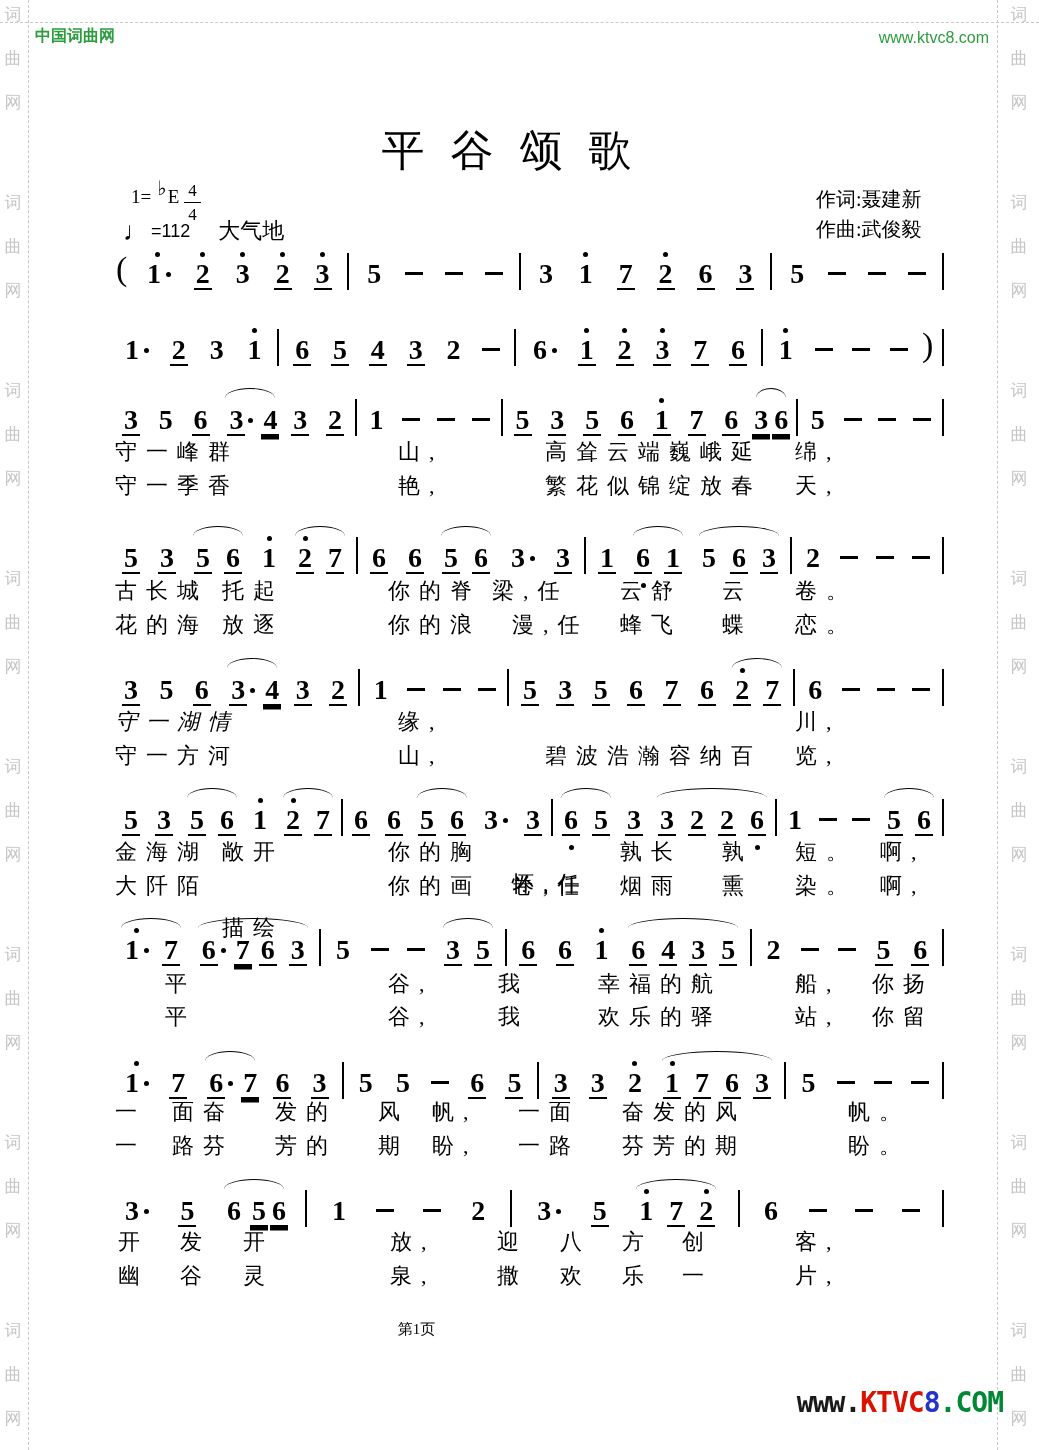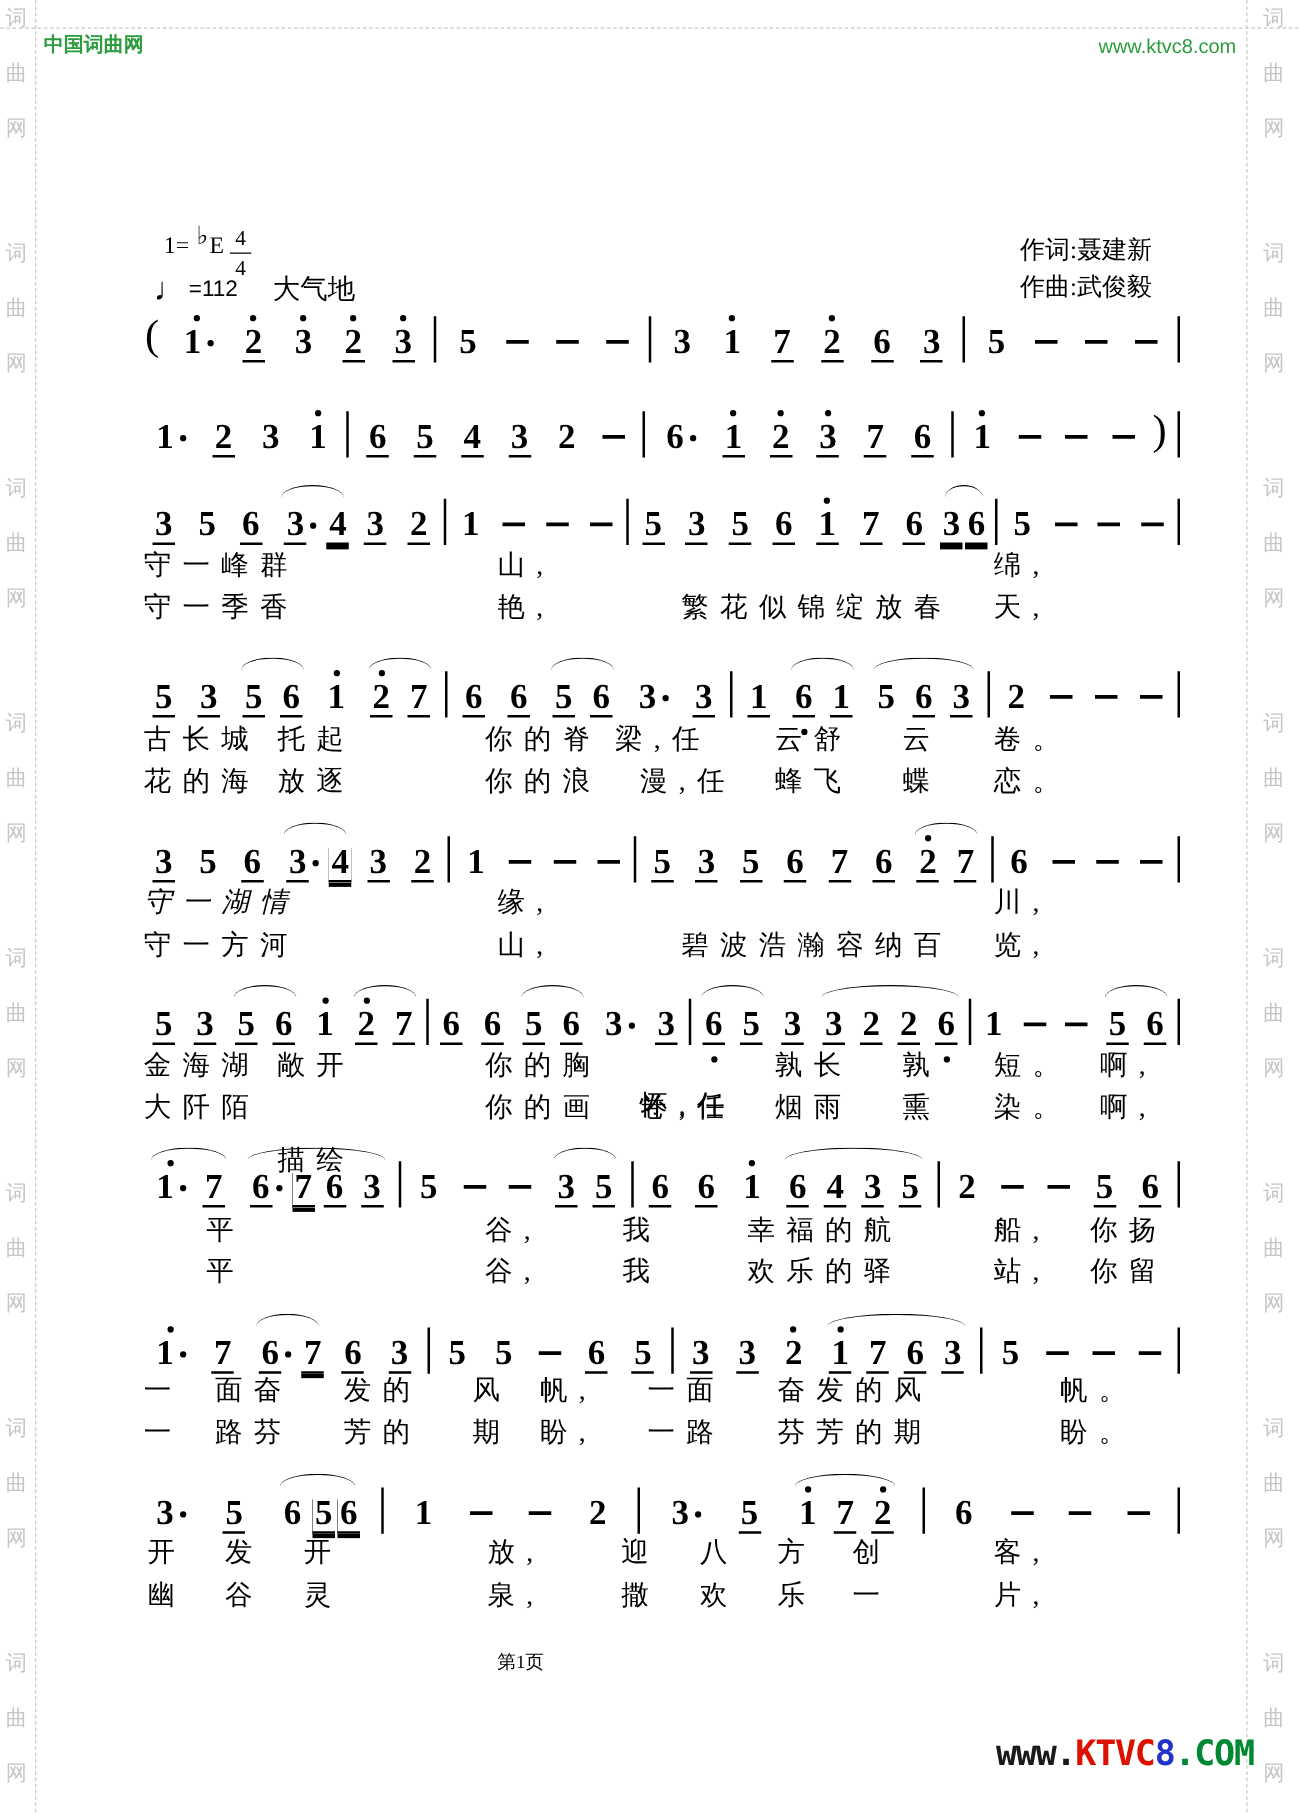--- a/index.html
+++ b/index.html
@@ -131,20 +131,21 @@
       <span class="wm-ch">网</span>
       <span class="wm-gap"></span>
       <span class="wm-ch">词</span>
       <span class="wm-ch">曲</span>
       <span class="wm-ch">网</span>
     </div>
 
   <div class="site-left" style="color: rgb(45, 156, 63);">中国词曲网</div>
   <div class="site-right" style="color: rgb(45, 156, 63);">www.ktvc8.com</div>
 
+  <div class="title">平谷颂歌</div>
 
   <div class="keysig">
     <span>1=</span>
       <span class="flat">♭</span>
       <span>E</span>
     <span class="frac">
       <span class="num">4</span>
       <span class="den">4</span>
     </span>
   </div>
@@ -1707,20 +1708,21 @@
           </div>
           <div class="un"></div>
         </div>
         <div class="bar"></div>
       </div>
     </div>
   <div id="lyrics">
       <div class="lrow" style="top: 437px;">
         <span class="lchunk" style="left: 115px;">守一峰群</span>
         <span class="lchunk" style="left: 398px;">山,</span>
+        <span class="lchunk" style="left: 545px;">高耸云端巍峨延</span>
         <span class="lchunk" style="left: 795px;">绵,</span>
       </div>
       <div class="lrow" style="top: 471px;">
         <span class="lchunk" style="left: 115px;">守一季香</span>
         <span class="lchunk" style="left: 398px;">艳,</span>
         <span class="lchunk" style="left: 545px;">繁花似锦绽放春</span>
         <span class="lchunk" style="left: 795px;">天,</span>
       </div>
       <div class="lrow" style="top: 576px;">
         <span class="lchunk" style="left: 115px;">古长城</span>

